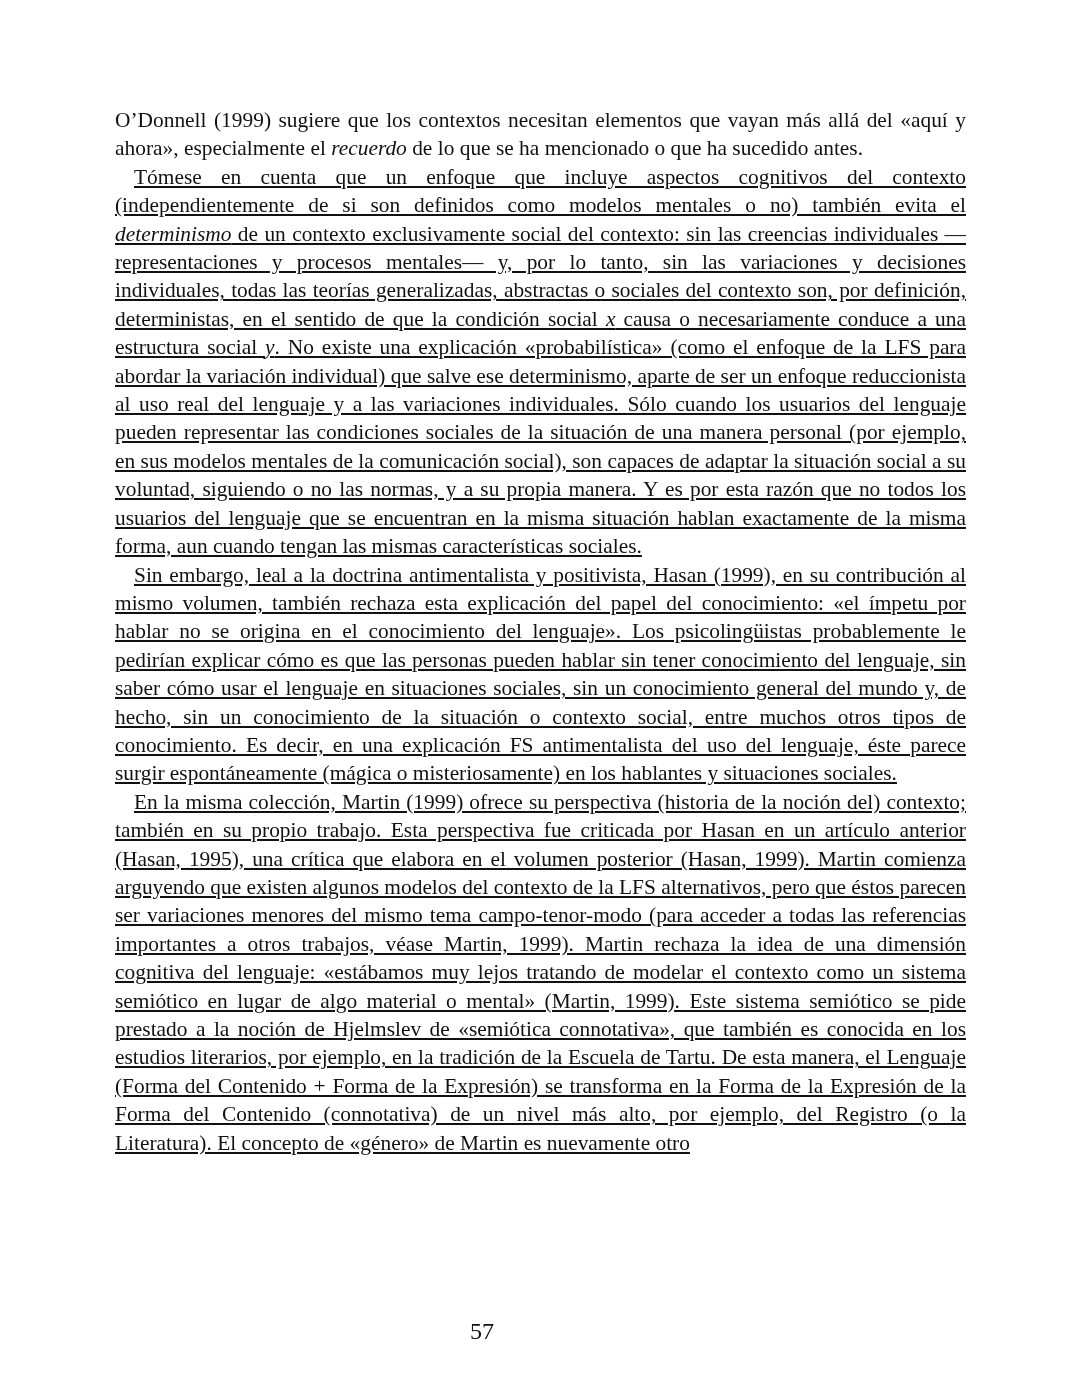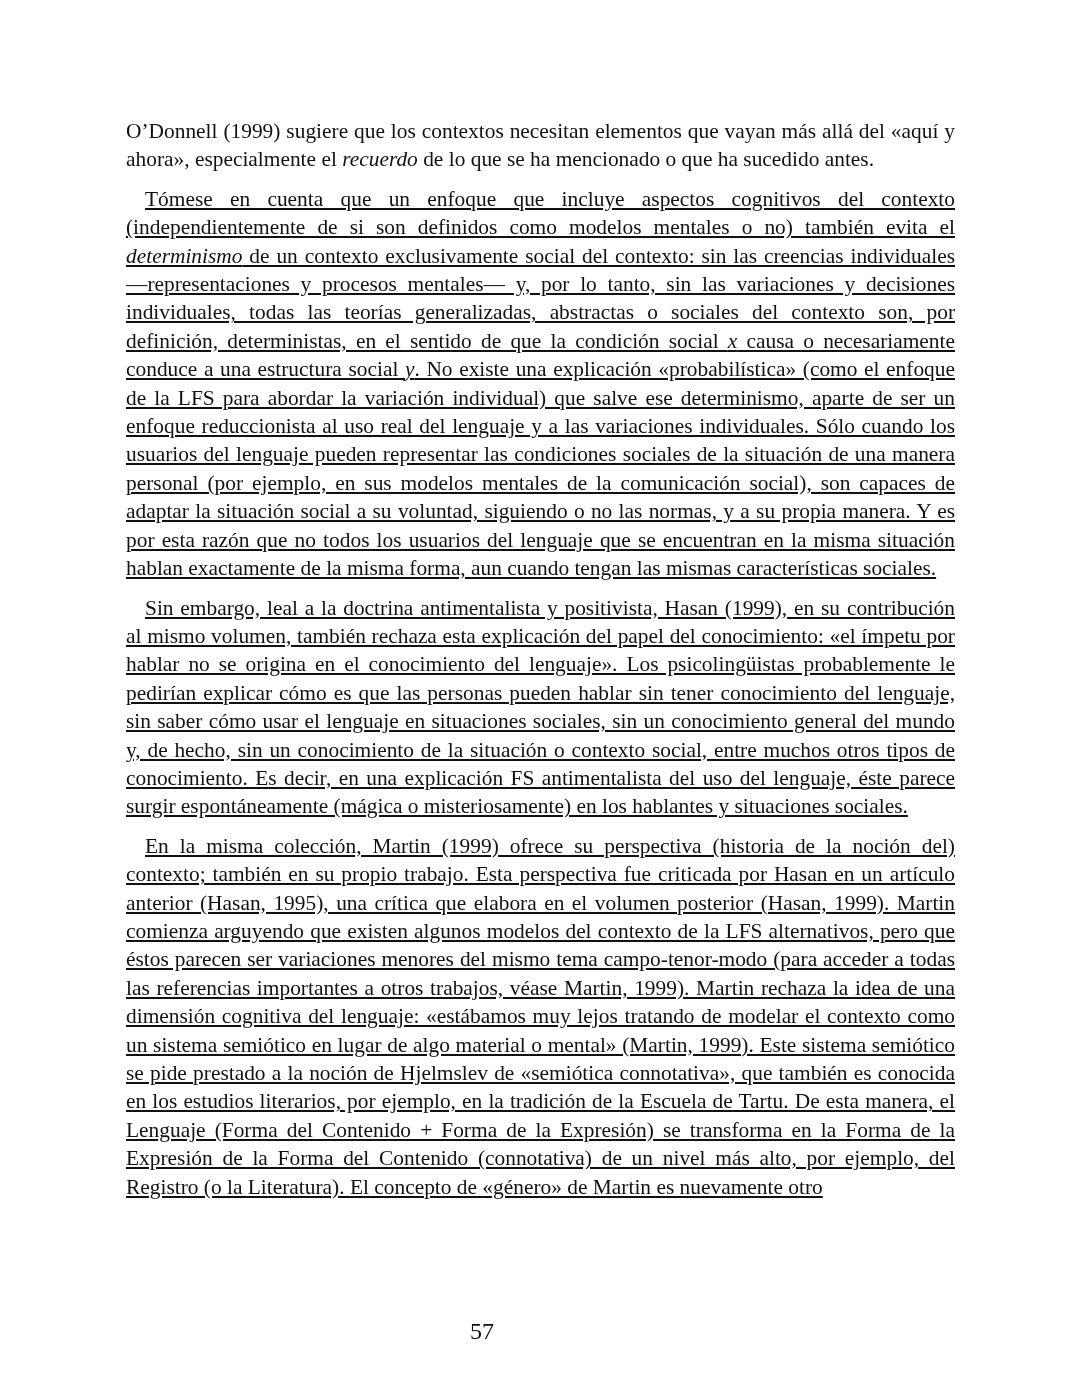--- a/index.html
+++ b/index.html
@@ -8,21 +8,21 @@
     position: absolute;
     left: 115px;
     top: 106px;
     width: 851px;
     font-family: "Liberation Serif", serif;
     font-size: 21.4px;
     line-height: 28.4px;
     color: #111111;
     text-align: justify;
   }
-  .para { margin: 11px; text-indent: 0; }
+  .para { margin: 0; text-indent: 0; }
   .para.indent { text-indent: 19px; text-decoration: underline; }
   em { font-style: italic; }
   .page-number {
     position: absolute;
     left: 0; width: 964px;
     top: 1318px;
     text-align: center;
     font-family: "Liberation Serif", serif;
     font-size: 24px;
     color: #111111;

